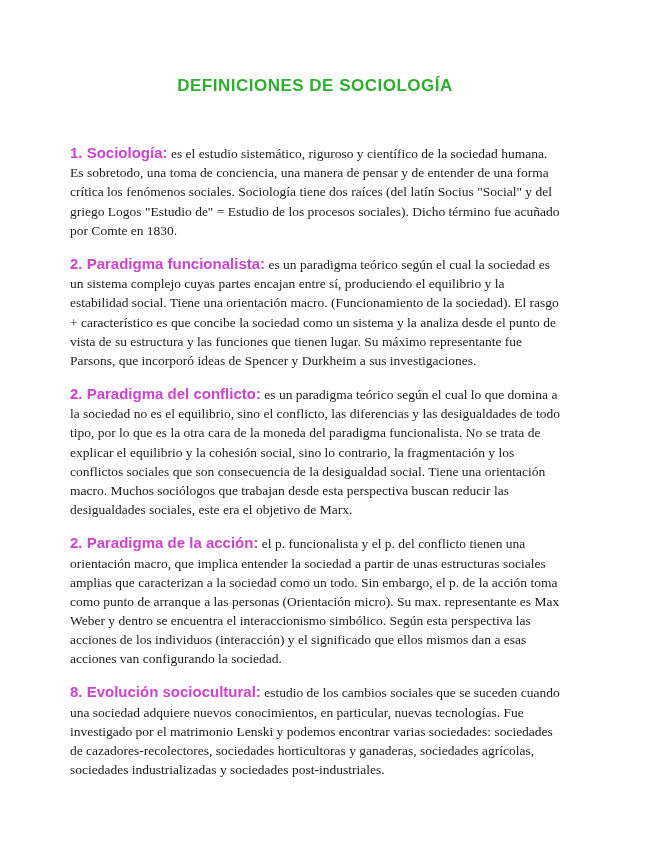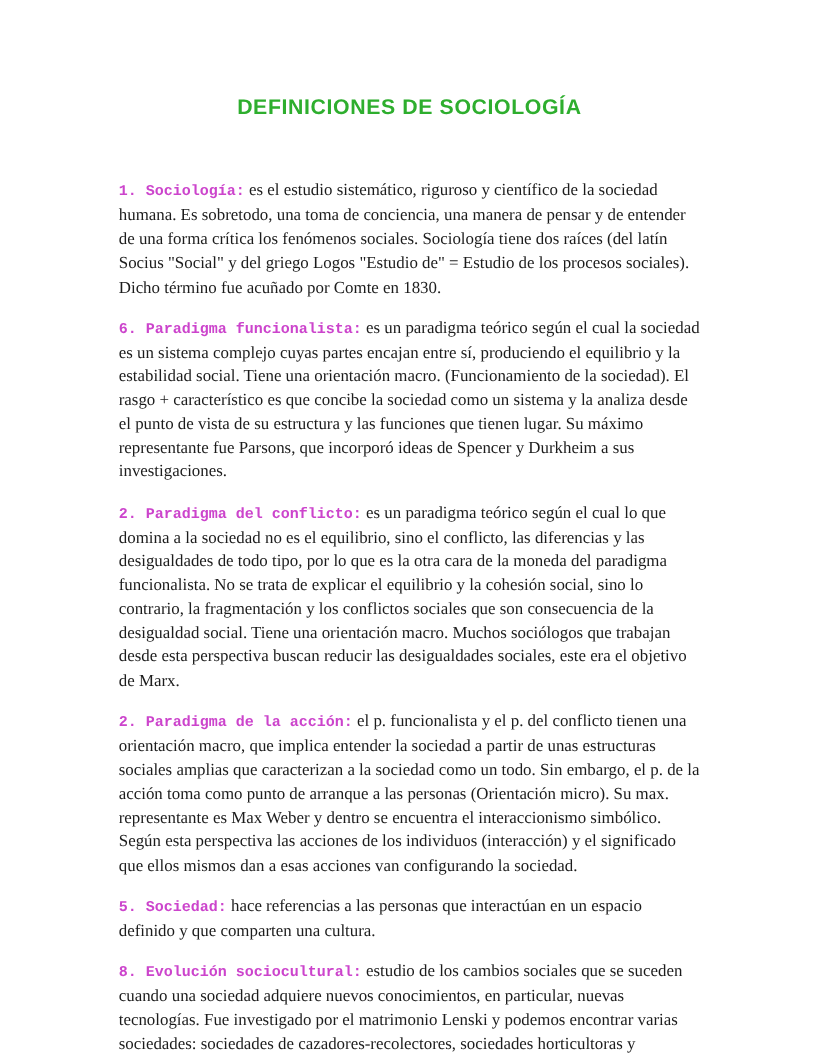--- a/index.html
+++ b/index.html
@@ -7,81 +7,77 @@
     padding: 0;
     background: #ffffff;
   }
   .page {
     position: relative;
     width: 655px;
     height: 848px;
     margin: 0 auto;
     background: #ffffff;
     box-sizing: border-box;
-    padding: 76px 95px 0 95px;
+    padding: 76px 95px 0 70px;
     overflow: hidden;
     font-family: "Liberation Serif", serif;
   }
   .title {
     margin: 0 0 46px 0;
     text-align: center;
     font-family: "Liberation Sans", sans-serif;
     font-weight: bold;
     font-size: 17px;
     letter-spacing: 0.5px;
     color: #2eae2e;
   }
   .section {
     margin: 0 0 13px 0;
     font-size: 13.5px;
     line-height: 1.42;
     color: #1c1c1c;
     text-align: left;
   }
   .heading {
-    font-family: Liberation Mono, monospace;
+    font-family: Liberation Sans, sans-serif;
     font-weight: bold;
-    font-size: 12px;
+    font-size: 15px;
     color: #cc44cc;
   }
   .body-text {
     font-family: "Liberation Serif", serif;
     color: #1c1c1c;
   }
 </style>
 </head>
 <body>
 
 <div class="page">
 
   <h1 class="title">DEFINICIONES DE SOCIOLOGÍA</h1>
 
   <p class="section">
     <span class="heading">1. Sociología:</span>
     <span class="body-text">es el estudio sistemático, riguroso y científico de la sociedad humana. Es sobretodo, una toma de conciencia, una manera de pensar y de entender de una forma crítica  los fenómenos sociales. Sociología tiene dos raíces (del latín Socius "Social" y del griego Logos "Estudio de" = Estudio de los procesos sociales). Dicho término fue acuñado por Comte en 1830.</span>
   </p>
 
   <p class="section">
-    <span class="heading">6. Paradigma funcionalista:</span>
+    <span class="heading">2. Paradigma funcionalista:</span>
     <span class="body-text">es un paradigma teórico según el cual la sociedad es un sistema complejo cuyas partes encajan entre sí, produciendo el equilibrio y la estabilidad social. Tiene una orientación macro. (Funcionamiento de la sociedad). El rasgo + característico es que concibe la sociedad como un sistema y la analiza desde el punto de vista de su estructura y las funciones que tienen lugar. Su máximo representante fue Parsons, que incorporó ideas de Spencer y Durkheim a sus investigaciones.</span>
   </p>
 
   <p class="section">
     <span class="heading">2. Paradigma del conflicto:</span>
     <span class="body-text">es un paradigma teórico según el cual lo que domina a la sociedad no es el equilibrio, sino el conflicto, las diferencias y las desigualdades de todo tipo, por lo que es la otra cara de la moneda del paradigma funcionalista. No se trata de explicar el equilibrio y la cohesión social, sino lo contrario, la fragmentación y los conflictos sociales que son consecuencia de la desigualdad social. Tiene una orientación macro. Muchos sociólogos que trabajan desde esta perspectiva buscan reducir las desigualdades sociales, este era el objetivo de Marx.</span>
   </p>
 
   <p class="section">
     <span class="heading">2. Paradigma de la acción:</span>
     <span class="body-text">el p. funcionalista y el p. del conflicto tienen una orientación macro, que implica entender la sociedad a partir de unas estructuras sociales amplias que caracterizan a la sociedad como un todo. Sin embargo, el p. de la acción toma como punto de arranque a las personas (Orientación micro). Su max. representante es Max Weber y dentro se encuentra el interaccionismo simbólico. Según esta perspectiva las acciones de los individuos (interacción) y el significado que ellos mismos dan a esas acciones van configurando la sociedad.</span>
   </p>
 
-  <p class="section">
-    <span class="heading">5. Sociedad:</span>
-    <span class="body-text">hace referencias a las personas que interactúan en un espacio definido y que comparten una cultura.</span>
-  </p>
 
   <p class="section">
     <span class="heading">8. Evolución sociocultural:</span>
     <span class="body-text">estudio de los cambios sociales que se suceden cuando una sociedad adquiere nuevos conocimientos, en particular, nuevas tecnologías. Fue investigado por el matrimonio Lenski y podemos encontrar varias sociedades: sociedades de cazadores-recolectores, sociedades horticultoras y ganaderas, sociedades agrícolas, sociedades industrializadas y sociedades post-industriales.</span>
   </p>
 
 </div>
 
 </body></html>

